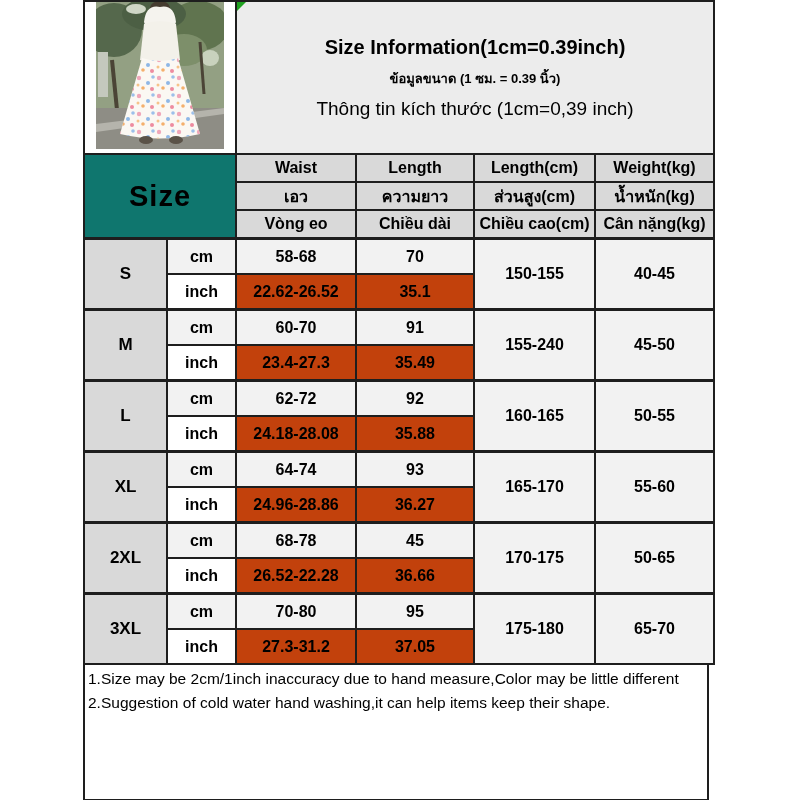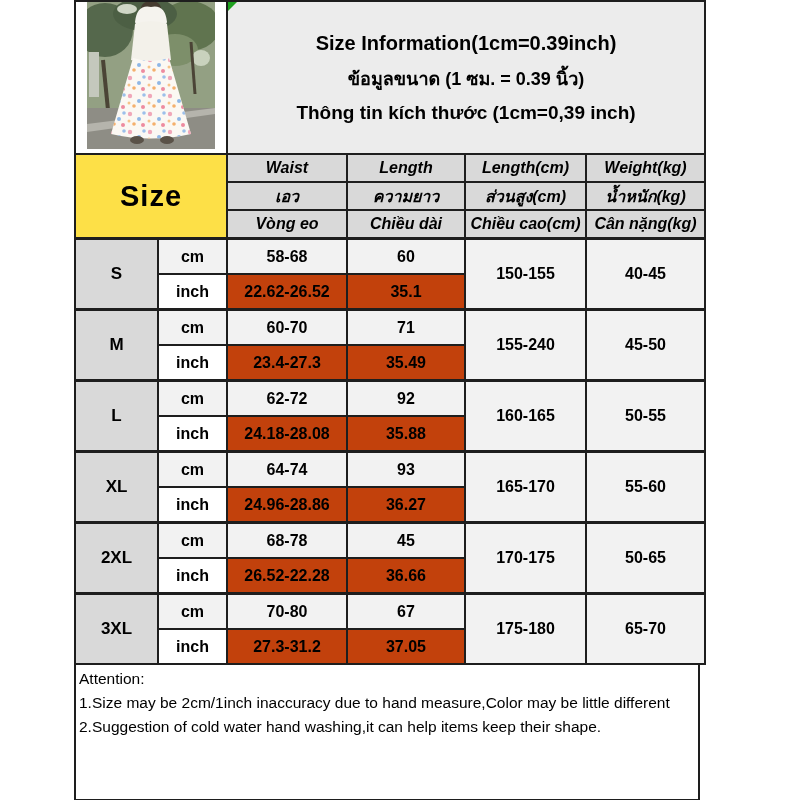--- a/index.html
+++ b/index.html
@@ -1,42 +1,42 @@
 <!DOCTYPE html>
 <html><head>
 <meta charset="utf-8">
 <style>
   html,body { margin:0; padding:0; }
   body {
     width:800px; height:800px; background:#ffffff; position:relative;
     font-family:"Liberation Sans","DejaVu Sans",sans-serif; color:#000;
   }
-  .sheet { position:absolute; left:74px; top:0; width:626px; }
+  .sheet { position:absolute; left:83px; top:0; width:626px; }
 
   table.size-table { border-collapse:collapse; table-layout:fixed; width:630px; }
   table.size-table td {
     border:2px solid #1e1e1e; text-align:center; vertical-align:middle;
     overflow:hidden; padding:0;
   }
 
   
   td.img-cell { background:#ffffff; height:149px; text-align:left; vertical-align:top; padding:2px 0 0 13px; }
   td.title-cell { background:#ececec; position:relative; }
   .title-stack { display:flex; flex-direction:column; justify-content:center; height:149px; gap:9px; }
   .title-en  { font-weight:bold; font-size:20px; }
-  .title-th  { font-weight:bold; font-size:18px; }
-  .title-vi  { font-weight:bold; font-size:19px; }
+  .title-th  { font-weight:bold; font-size:13px; }
+  .title-vi  { font-weight:normal; font-size:19px; }
   .green-corner {
     position:absolute; top:0; left:0; width:9px; height:9px; background:#1fa11f;
     clip-path:polygon(0 0, 100% 0, 0 100%);
   }
 
   
-  td.size-head { background:#fde047; font-weight:bold; font-size:29px; letter-spacing:1px; }
-  td.hcell { background:#d9d9d9; font-weight:bold; font-size:16px; height:26px;font-style:italic; }
+  td.size-head { background:#0f766e; font-weight:bold; font-size:29px; letter-spacing:1px; }
+  td.hcell { background:#d9d9d9; font-weight:bold; font-size:16px; height:26px; }
 
   
   td.size-label { background:#d9d9d9; font-weight:bold; font-size:17px; }
   td.val { font-weight:bold; font-size:16px; height:33px; background:#c2410c; }
   td.band { background:#f2f2f2; }
   tr.block-start td { border-top-width:3px;margin-top:23px; }
 
   
   .attention {
     border:2px solid #1e1e1e; margin-top:-2px; height:132px;
@@ -120,35 +120,35 @@
       <td class="hcell">Vòng eo</td>
       <td class="hcell">Chiều dài</td>
       <td class="hcell">Chiều cao(cm)</td>
       <td class="hcell">Cân nặng(kg)</td>
     </tr>
 
     <tr class="block-start">
       <td rowspan="2" class="size-label">S</td>
       <td class="val band size-label">cm</td>
       <td class="val band">58-68</td>
-      <td class="val band">60</td>
+      <td class="val band">70</td>
       <td rowspan="2" class="val band">150-155</td>
       <td rowspan="2" class="val band">40-45</td>
     </tr>
     <tr>
       <td class="val size-label" style="background:#fff">inch</td>
       <td class="val">22.62-26.52</td>
       <td class="val">35.1</td>
     </tr>
 
     <tr class="block-start">
       <td rowspan="2" class="size-label">M</td>
       <td class="val band size-label">cm</td>
       <td class="val band">60-70</td>
-      <td class="val band">71</td>
+      <td class="val band">91</td>
       <td rowspan="2" class="val band">155-240</td>
       <td rowspan="2" class="val band">45-50</td>
     </tr>
     <tr>
       <td class="val size-label" style="background:#fff">inch</td>
       <td class="val">23.4-27.3</td>
       <td class="val">35.49</td>
     </tr>
 
     <tr class="block-start">
@@ -190,30 +190,29 @@
     <tr>
       <td class="val size-label" style="background:#fff">inch</td>
       <td class="val">26.52-22.28</td>
       <td class="val">36.66</td>
     </tr>
 
     <tr class="block-start">
       <td rowspan="2" class="size-label">3XL</td>
       <td class="val band size-label">cm</td>
       <td class="val band">70-80</td>
-      <td class="val band">67</td>
+      <td class="val band">95</td>
       <td rowspan="2" class="val band">175-180</td>
       <td rowspan="2" class="val band">65-70</td>
     </tr>
     <tr>
       <td class="val size-label" style="background:#fff">inch</td>
       <td class="val">27.3-31.2</td>
       <td class="val">37.05</td>
     </tr>
   </tbody>
     </table>
 
   <div class="attention">
-    <div>Attention:</div>
     <div>1.Size may be 2cm/1inch inaccuracy due to hand measure,Color may be little different</div>
     <div>2.Suggestion of cold water hand washing,it can help items keep their shape.</div>
   </div>
 </div>
 
 </body></html>

